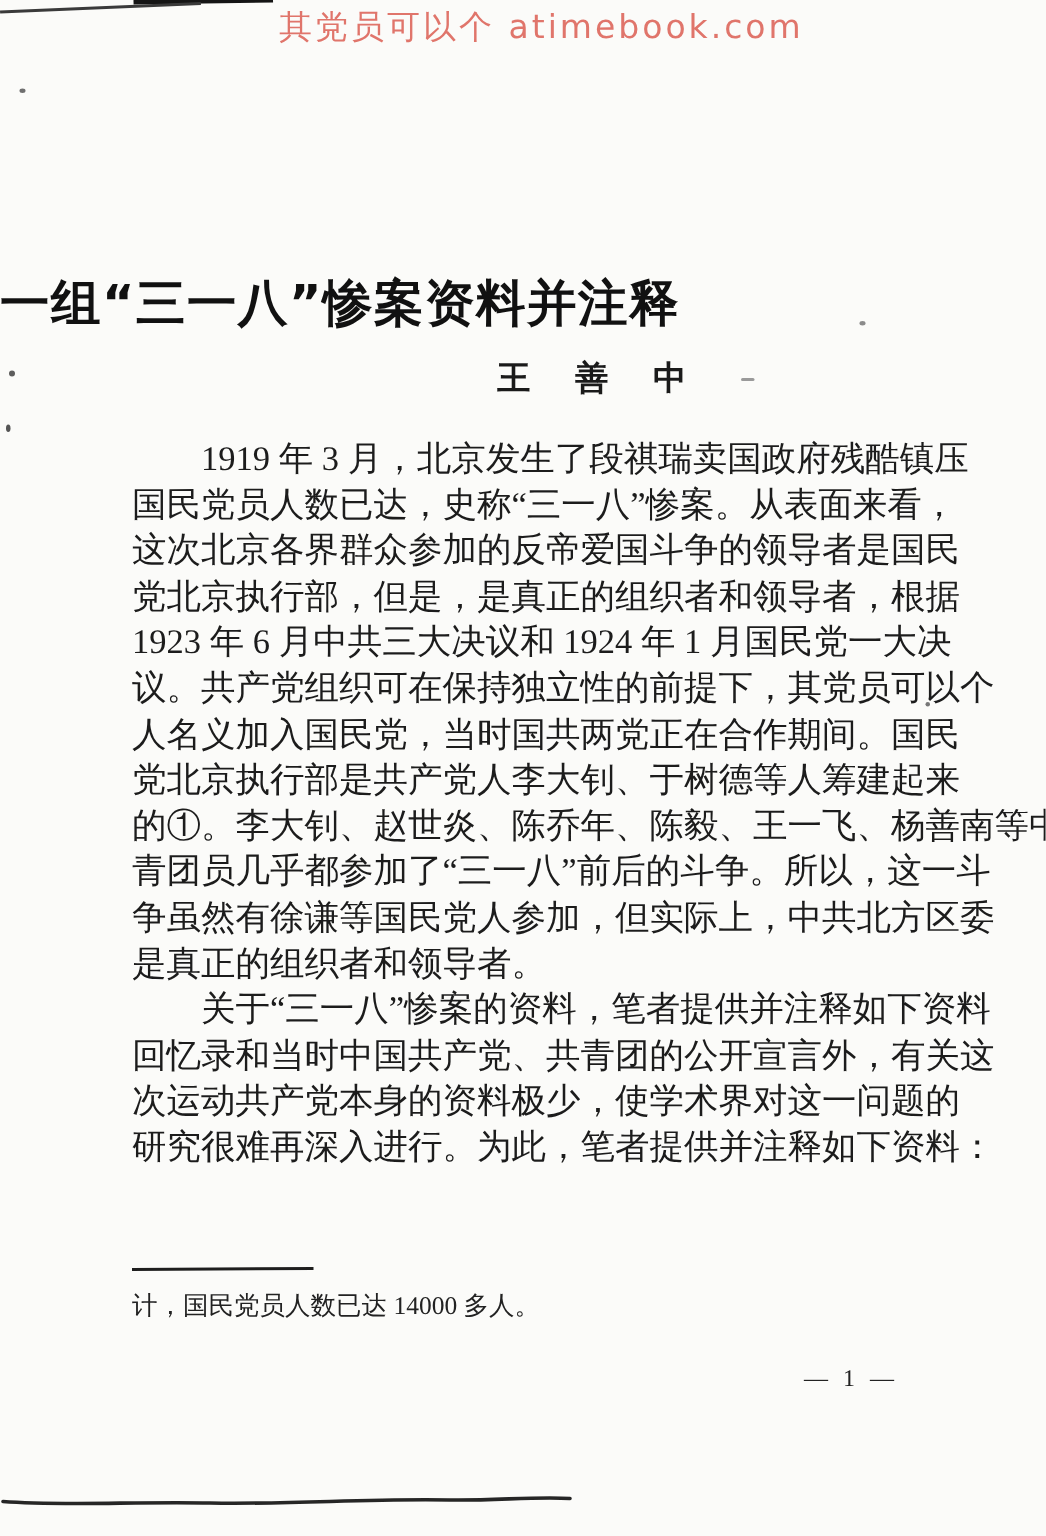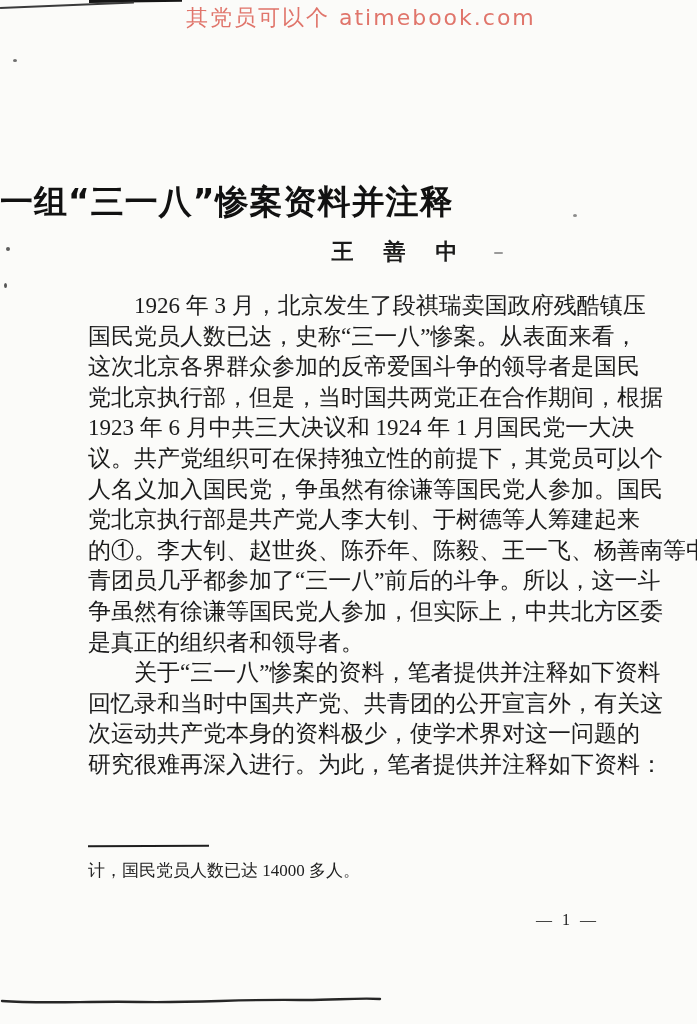--- a/index.html
+++ b/index.html
@@ -92,27 +92,27 @@
   <div class="speck s4"></div>
   <div class="speck s5"></div>
   <div class="speck s6"></div>
 
   <div class="watermark">其党员可以个 atimebook.com</div>
 
   <div class="title">一组“三一八”惨案资料并注释</div>
   <div class="author">王　善　中</div>
 
   <div class="body-text">
-      <div class="text-line">　　1926 年 3 月，北京发生了段祺瑞卖国政府残酷镇压</div>
+      <div class="text-line">　　1919 年 3 月，北京发生了段祺瑞卖国政府残酷镇压</div>
       <div class="text-line">国民党员人数已达，史称“三一八”惨案。从表面来看，</div>
       <div class="text-line">这次北京各界群众参加的反帝爱国斗争的领导者是国民</div>
-      <div class="text-line">党北京执行部，但是，当时国共两党正在合作期间，根据</div>
+      <div class="text-line">党北京执行部，但是，是真正的组织者和领导者，根据</div>
       <div class="text-line">1923 年 6 月中共三大决议和 1924 年 1 月国民党一大决</div>
       <div class="text-line">议。共产党组织可在保持独立性的前提下，其党员可以个</div>
-      <div class="text-line">人名义加入国民党，争虽然有徐谦等国民党人参加。国民</div>
+      <div class="text-line">人名义加入国民党，当时国共两党正在合作期间。国民</div>
       <div class="text-line">党北京执行部是共产党人李大钊、于树德等人筹建起来</div>
       <div class="text-line">的①。李大钊、赵世炎、陈乔年、陈毅、王一飞、杨善南等中</div>
       <div class="text-line">青团员几乎都参加了“三一八”前后的斗争。所以，这一斗</div>
       <div class="text-line">争虽然有徐谦等国民党人参加，但实际上，中共北方区委</div>
       <div class="text-line para-end">是真正的组织者和领导者。</div>
       <div class="text-line">　　关于“三一八”惨案的资料，笔者提供并注释如下资料</div>
       <div class="text-line">回忆录和当时中国共产党、共青团的公开宣言外，有关这</div>
       <div class="text-line">次运动共产党本身的资料极少，使学术界对这一问题的</div>
       <div class="text-line para-end">研究很难再深入进行。为此，笔者提供并注释如下资料：</div>
     </div>

